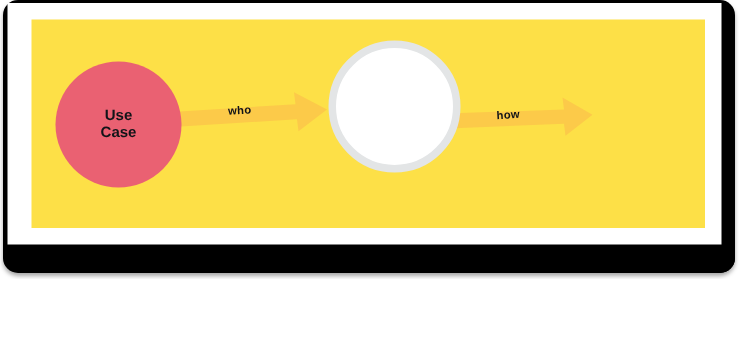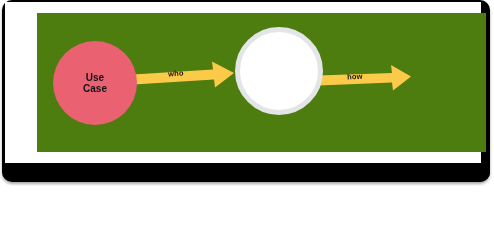--- a/index.html
+++ b/index.html
@@ -43,25 +43,25 @@
     left: 5px;
     top: 2px;
     width: 476px;
     height: 161px;
     background: #ffffff;
   }
 
   
   #canvas {
     position: absolute;
-    left: 32px;
+    left: 16px;
     top: 11px;
     width: 449px;
     height: 139px;
-    background: #4d7c0f;
+    background: #fde047;
     overflow: hidden;
   }
 
   
   .node {
     position: absolute;
     border-radius: 50%;
     display: flex;
     align-items: center;
     justify-content: center;

